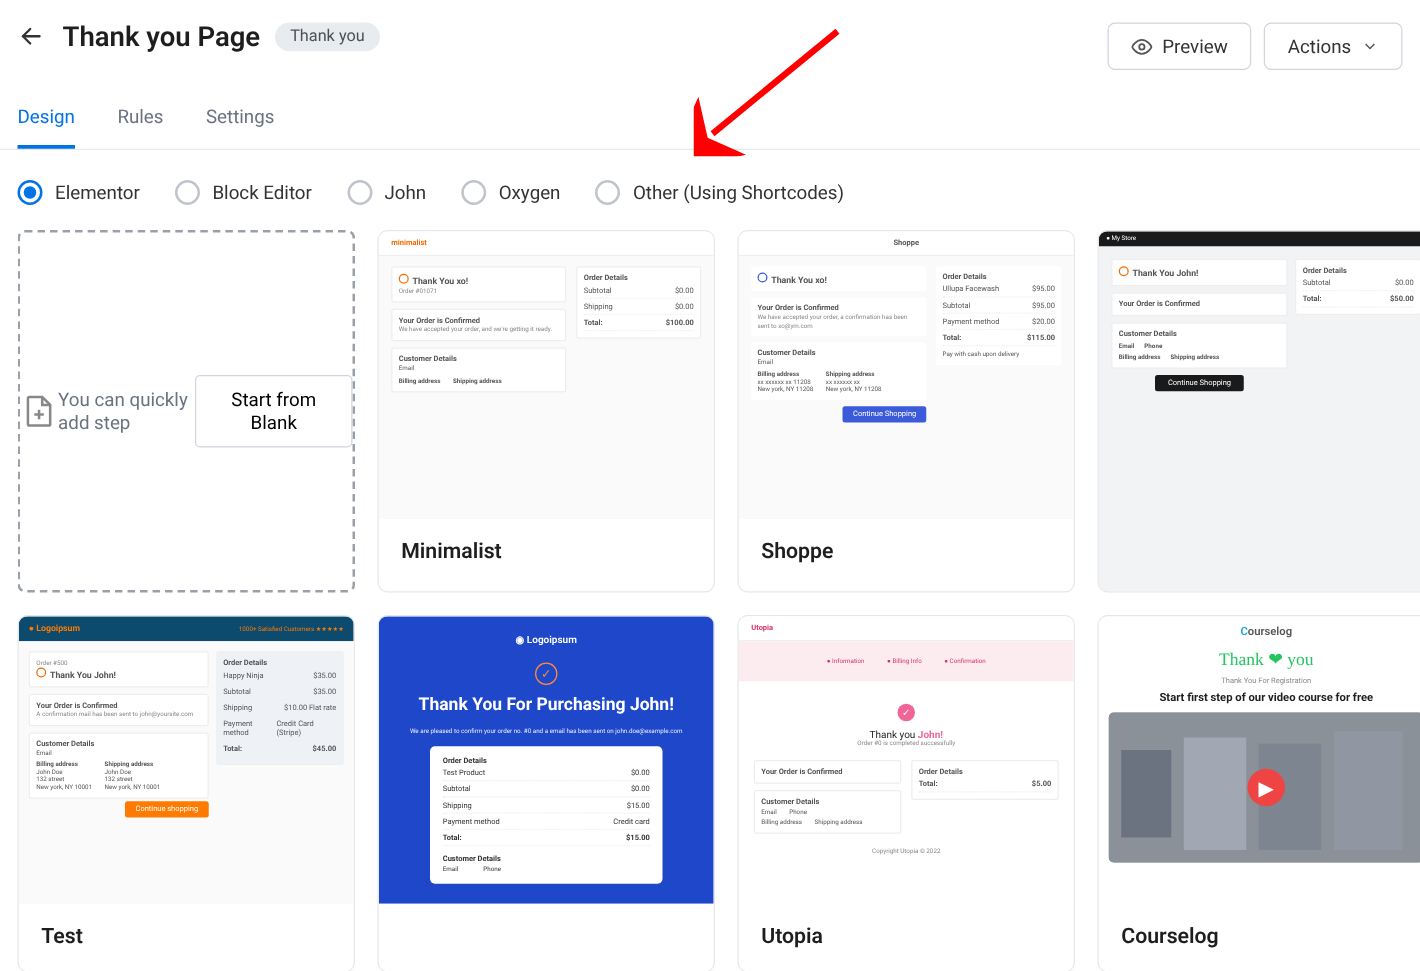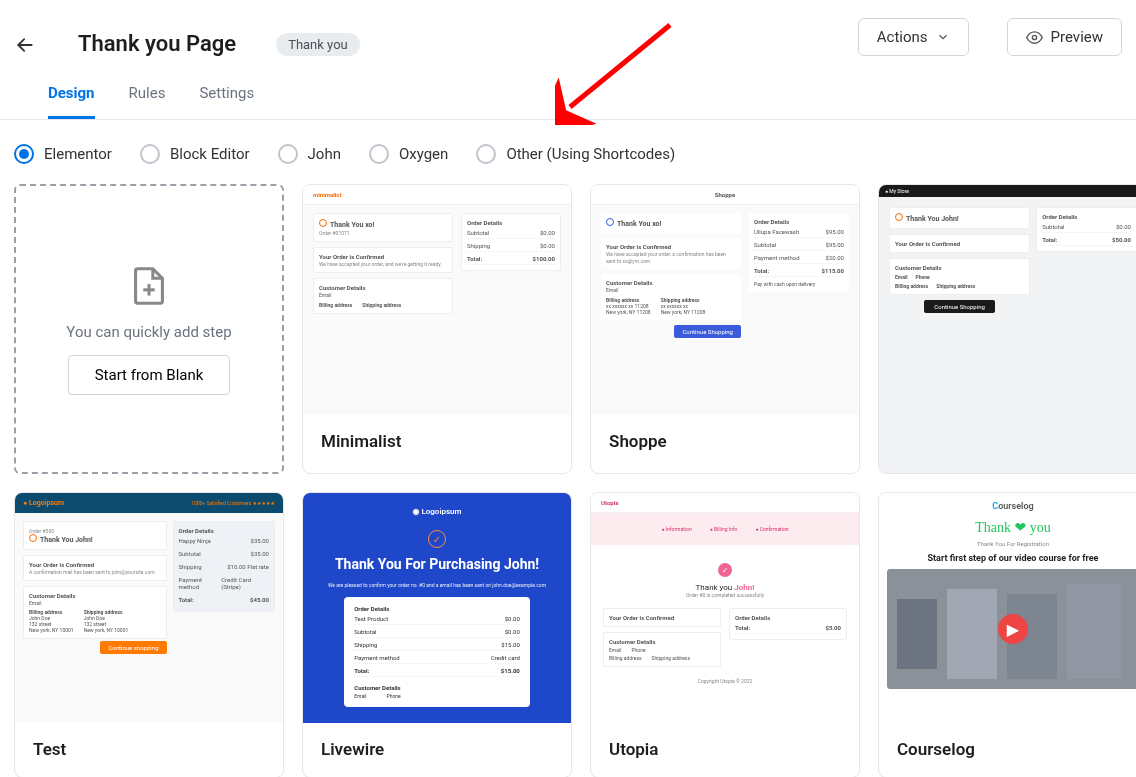--- a/index.html
+++ b/index.html
@@ -1,42 +1,42 @@
 <!DOCTYPE html>
 <html><head>
 <meta charset="utf-8">
 <style>
 * { box-sizing: border-box; margin: 0; padding: 0; font-family: -apple-system, BlinkMacSystemFont, "Segoe UI", Roboto, sans-serif; }
 body { background: #fff; color: #1e1e1e; width: 1136px; height: 777px; overflow: hidden; }
 
-.header { display: flex; align-items: flex-end; padding: 18px 14px 18px 14px; gap: 28px; }
+.header { display: flex; align-items: flex-start; padding: 18px 14px 18px 14px; }
 .back-arrow { width: 22px; height: 22px; margin-right: 14px; cursor: pointer; display:flex; align-items:center; justify-content:center; }
 .page-title { font-size: 22px; font-weight: 600; color: #1e1e1e; margin-right: 12px; }
 .tag { background: #e9ecef; color: #495057; font-size: 13px; padding: 4px 12px; border-radius: 14px; }
 .header-spacer { flex: 1; }
 .btn { display: flex; align-items: center; gap: 8px; padding: 9px 18px; border: 1px solid #d0d5dd; border-radius: 6px; background: #fff; font-size: 15px; color: #333; cursor: pointer; }
 .btn + .btn { margin-left: 10px; }
 
 .tabs { display: flex; gap: 34px; padding: 0 14px; border-bottom: 1px solid #e5e7eb; }
 .tab { padding: 10px 0 14px 0; font-size: 15px; color: #6b7280; cursor: pointer; border-bottom: 3px solid transparent; }
-.tab.active { color: #0073e6; border-bottom-color: #0073e6; font-weight: 700; margin-left: 34px; }
+.tab.active { color: #0073e6; border-bottom-color: #0073e6; font-weight: 400; }
 
 .radio-row { display: flex; gap: 28px; padding: 24px 14px 20px 14px; align-items:center;text-align:right; }
 .radio-item { display: flex; align-items: center; gap: 10px; cursor: pointer; font-size: 15px; color: #333; }
 .radio-outer { width: 20px; height: 20px; border: 2px solid #c0c4cc; border-radius: 50%; display: flex; align-items: center; justify-content: center; }
 .radio-item.selected .radio-outer { border-color: #0073e6; }
 .radio-inner { width: 10px; height: 10px; border-radius: 50%; background: #0073e6; display: none; }
 .radio-item.selected .radio-inner { display: block; }
 
 .grid { display: grid; grid-template-columns: repeat(4, 270px); gap: 18px; padding: 0 14px; }
 .card { border: 1px solid #e5e7eb; border-radius: 8px; overflow: hidden; cursor: pointer; background:#fff; }
 .card-preview { width: 100%; height: 230px; background: #f7f8fa; position: relative; overflow:hidden; }
 .card-title { padding: 16px 18px 18px; font-size: 17px; font-weight: 600; color: #1e1e1e; }
 
-.blank-card { border: 2px dashed #9aa0a8; border-radius: 6px; display: flex; flex-direction: column; align-items: center; justify-content: center; height: 290px; gap: 14px; }
+.blank-card { border: 2px dashed #9aa0a8; border-radius: 6px; display: flex; flex-direction: row; align-items: center; justify-content: center; height: 290px; }
 .blank-icon { width: 46px; height: 46px; color:#888; }
 .blank-text { color: #6b7280; font-size: 15px; }
 .blank-btn { border: 1px solid #d0d5dd; border-radius: 4px; padding: 10px 26px; font-size: 15px; background:#fff; cursor:pointer; }
 
 .arrow-annotation { position: absolute; left: 555px; top: 15px; pointer-events:none; }
 
 
 .pv { font-size: 6px; color:#555; }
 .pv-header { background:#fff; padding:6px 10px; display:flex; justify-content:space-between; border-bottom:1px solid #eee; }
 .pv-body { padding:8px 10px; display:flex; gap:8px; background:#fafafa; height:calc(100% - 20px);}
@@ -98,31 +98,31 @@
   <div class="back-arrow">
     <svg width="20" height="20" viewBox="0 0 24 24" fill="none" stroke="#333" stroke-width="2.2" stroke-linecap="round" stroke-linejoin="round">
         <line x1="20" y1="12" x2="4" y2="12"></line>
         <polyline points="11 5 4 12 11 19"></polyline>
       </svg>
   </div>
   <div class="page-title">Thank you Page</div>
   <div class="tag">Thank you</div>
   <div class="header-spacer"></div>
   <button class="btn">
-    <span>Actions</span>
-    <svg width="14" height="14" viewBox="0 0 24 24" fill="none" stroke="#555" stroke-width="2">
-        <polyline points="6 9 12 15 18 9"></polyline>
-      </svg>
-  </button>
-  <button class="btn">
     <svg width="17" height="17" viewBox="0 0 24 24" fill="none" stroke="#555" stroke-width="2">
         <path d="M1 12s4-8 11-8 11 8 11 8-4 8-11 8-11-8-11-8z"></path>
         <circle cx="12" cy="12" r="3"></circle>
       </svg>
     <span>Preview</span>
+  </button>
+  <button class="btn">
+    <span>Actions</span>
+    <svg width="14" height="14" viewBox="0 0 24 24" fill="none" stroke="#555" stroke-width="2">
+        <polyline points="6 9 12 15 18 9"></polyline>
+      </svg>
   </button>
 </div>
 
 <div class="tabs">
   <div class="tab active">Design</div>
   <div class="tab">Rules</div>
   <div class="tab">Settings</div>
 </div>
 
 <div class="radio-row">
@@ -336,21 +336,20 @@
               <b>$15.00</b>
             </div>
           <br><b>Customer Details</b>
           <div style="display:flex;gap:20px;font-size:5px;margin-top:2px">
               <span>Email</span>
               <span>Phone</span>
             </div>
         </div>
       </div>
     </div>
-    <div class="card-title">Livewire</div>
   </div>
 
   <div class="card">
     <div class="card-preview" style="background:#fff">
       <div class="pv-header pv">
           <span style="color:#d6336c;font-weight:700">Utopia</span>
           <span></span>
         </div>
       <div class="ut-bar">
           <span>● Information</span>

